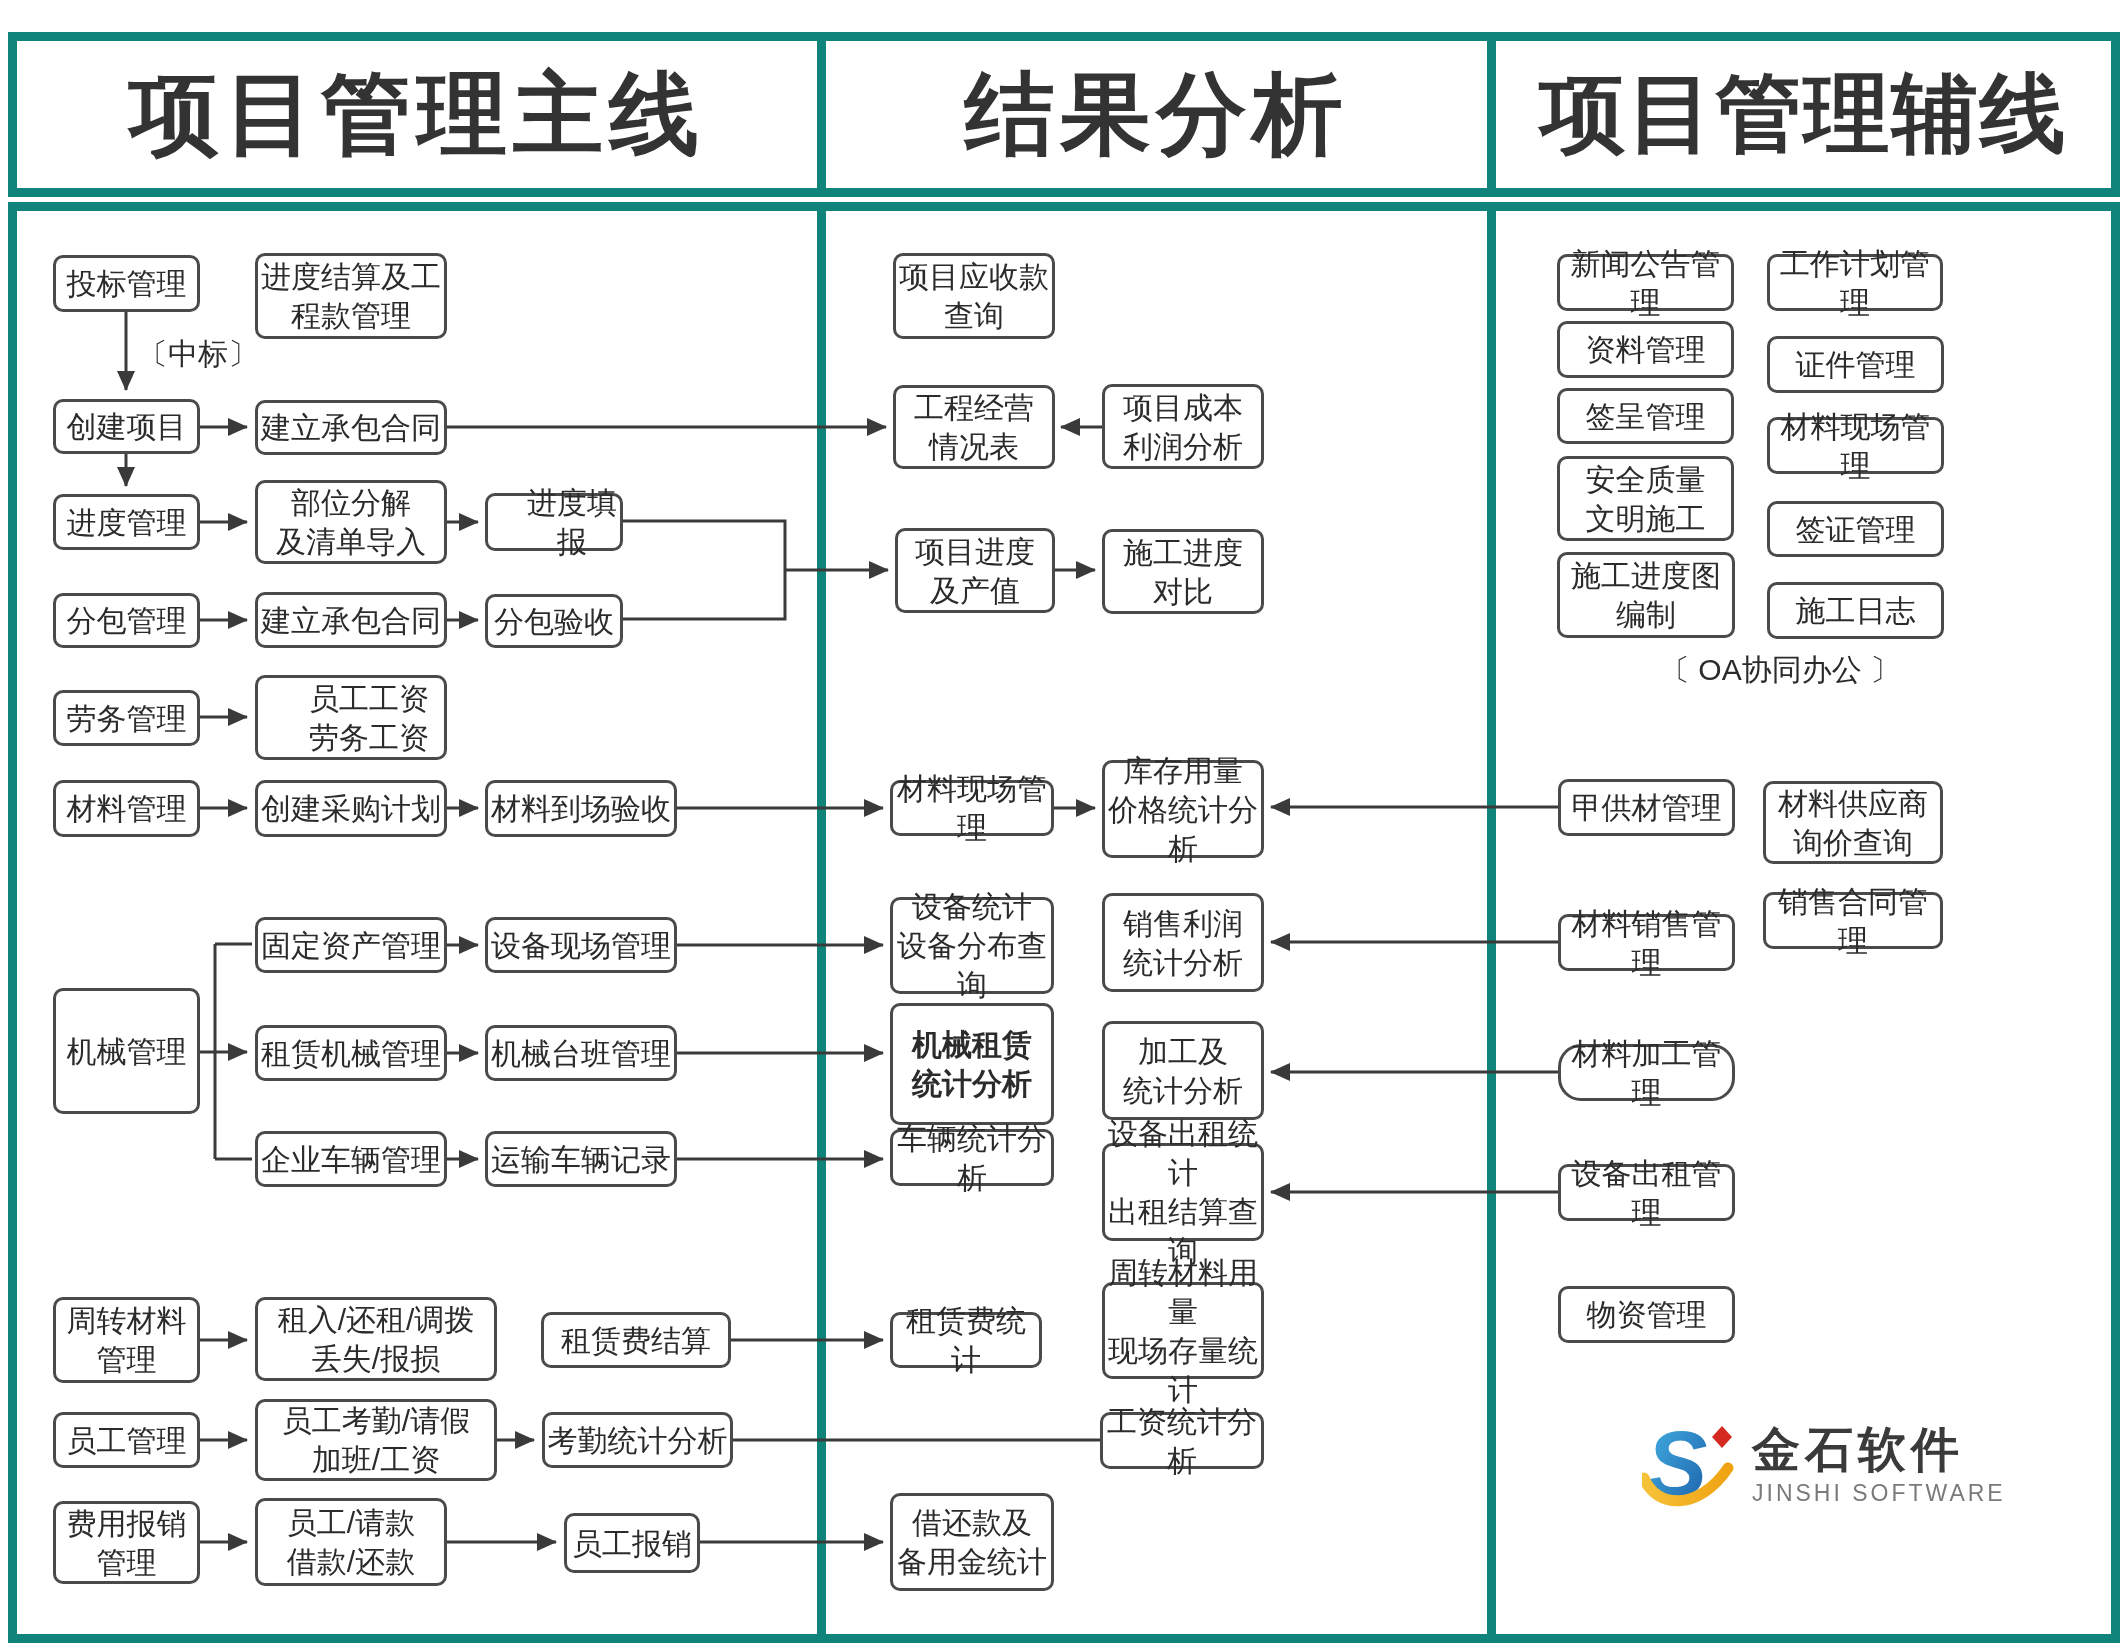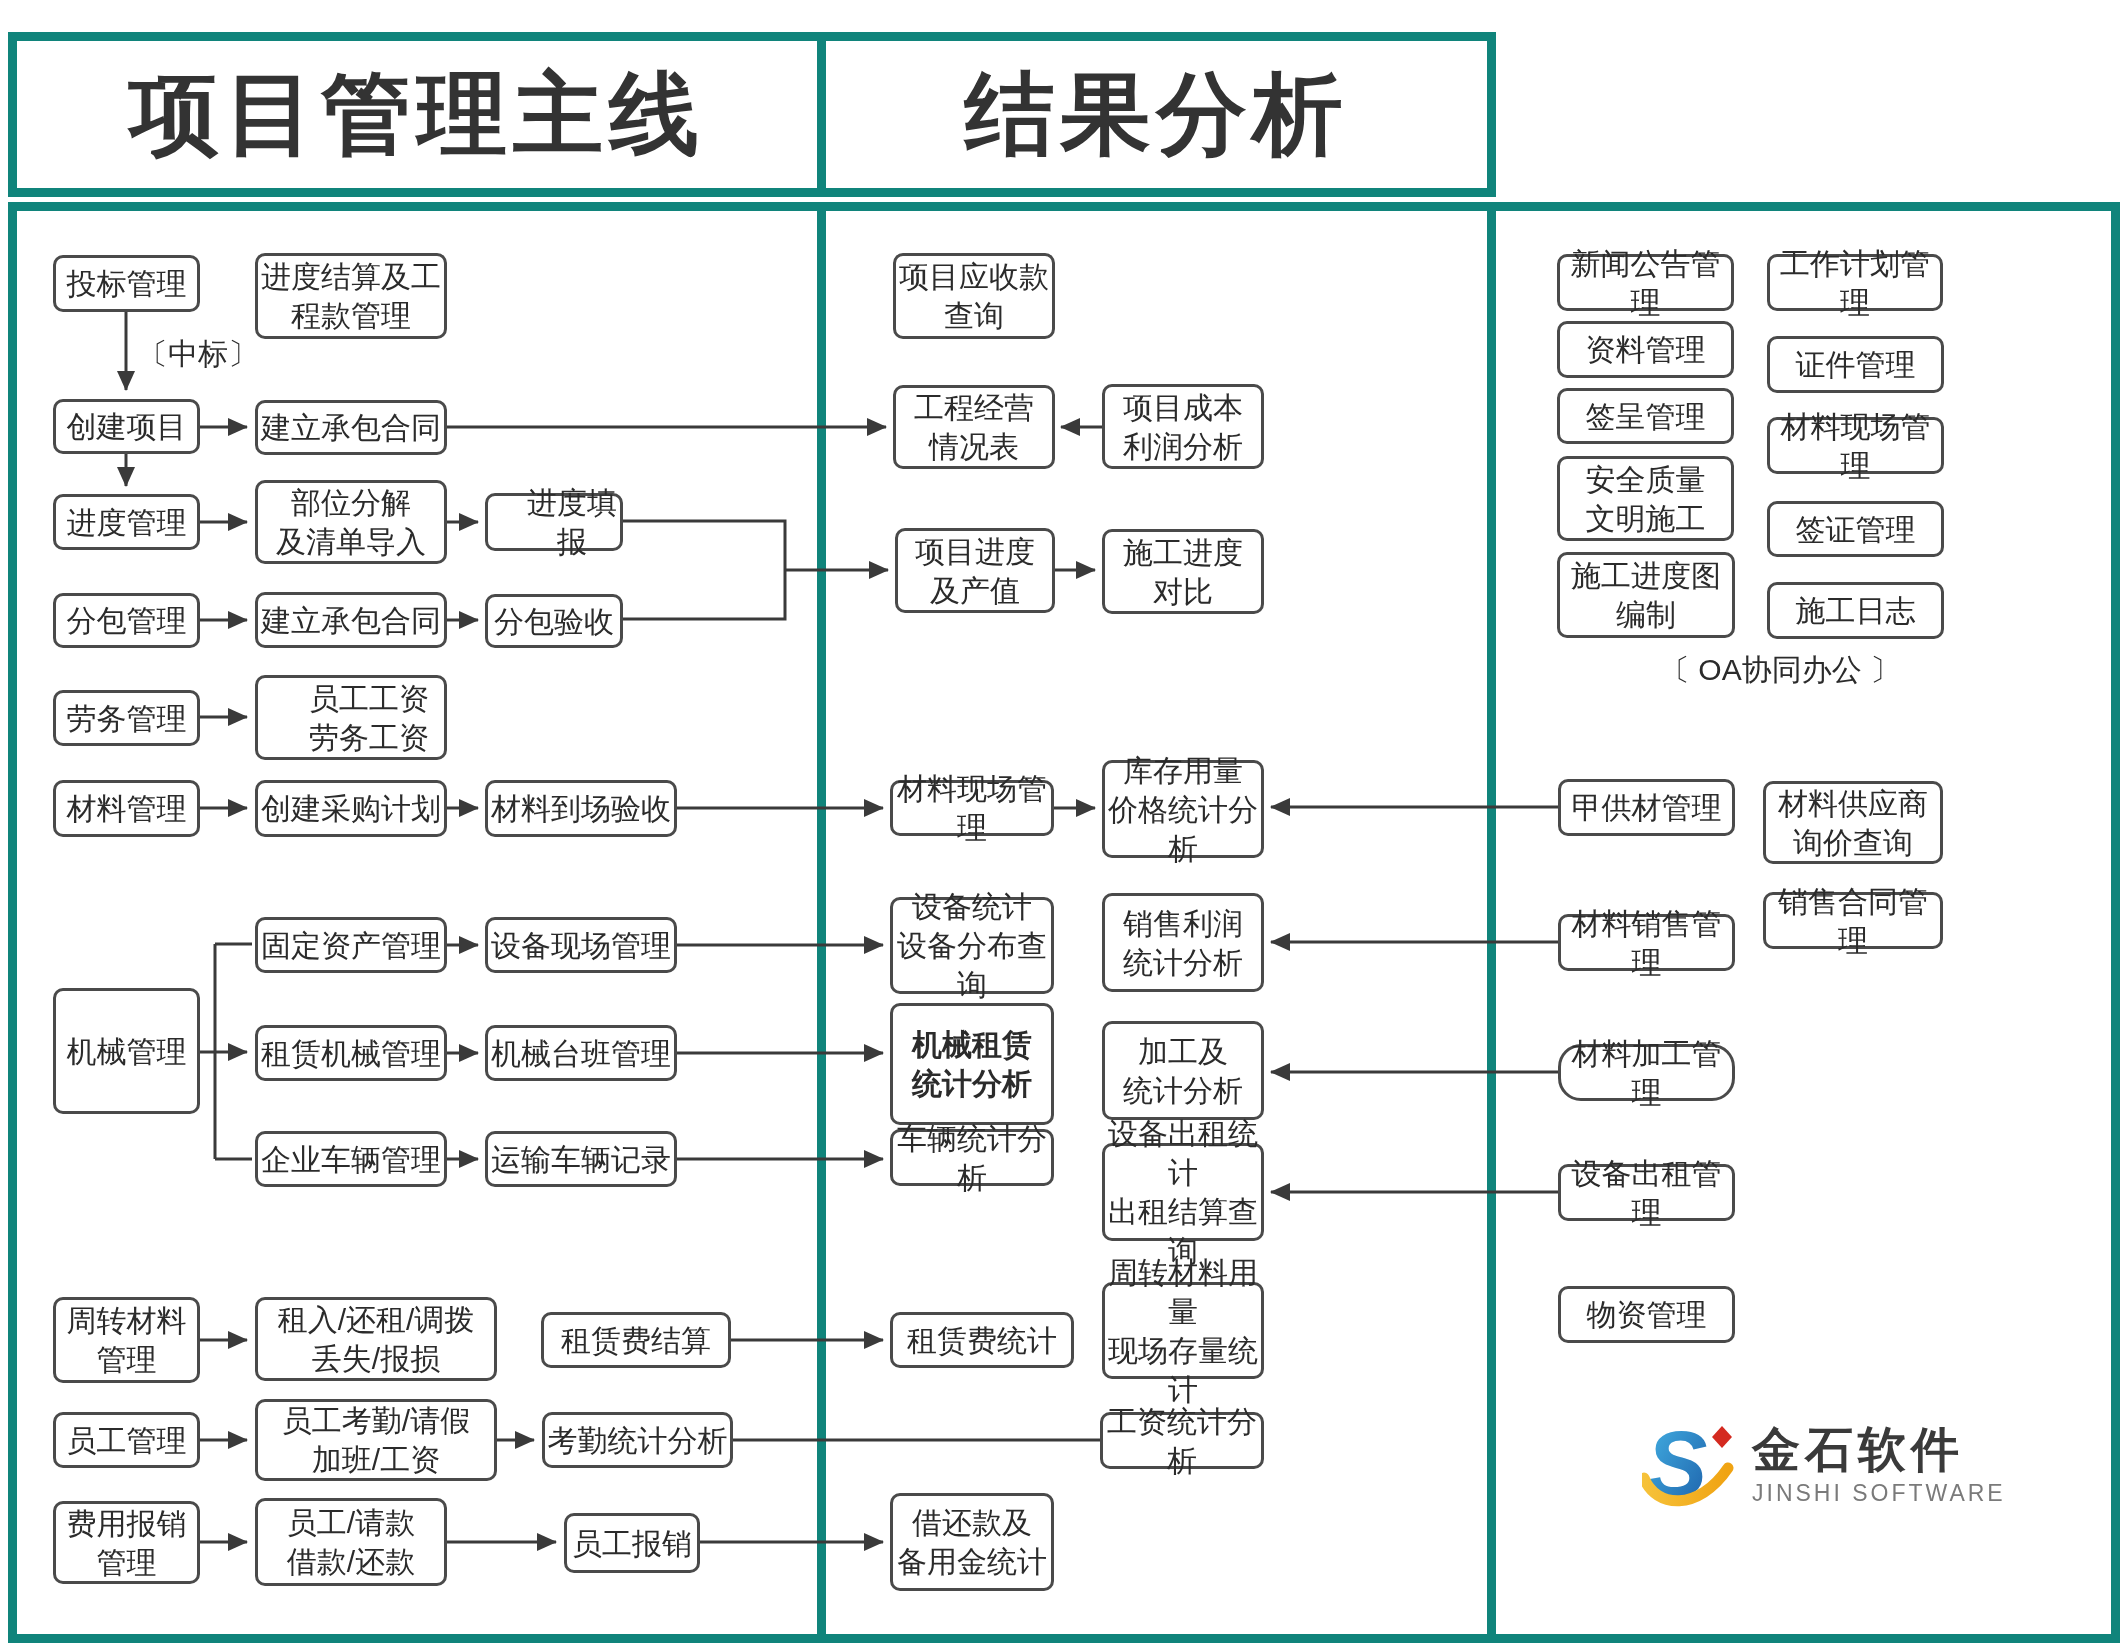--- a/index.html
+++ b/index.html
@@ -21,20 +21,23 @@
 </head>
 <body>
 
 <div class="stage">
 
   <div class="panel" style="left:8px;top:32px;width:818px;height:165px;">
     <div class="panel-title">项目管理主线</div>
   </div>
   <div class="panel" style="left:817px;top:32px;width:679px;height:165px;">
     <div class="panel-title">结果分析</div>
+  </div>
+  <div class="panel" style="left:1487px;top:32px;width:633px;height:165px;">
+    <div class="panel-title" style="font-size:86px;letter-spacing:2px;">项目管理辅线</div>
   </div>
 
   <div class="panel" style="left:8px;top:202px;width:818px;height:1441px;"></div>
   <div class="panel" style="left:817px;top:202px;width:679px;height:1441px;"></div>
   <div class="panel" style="left:1487px;top:202px;width:633px;height:1441px;"></div>
 
   <svg id="wires" width="2128" height="1651">
     <defs>
       <marker id="arr" markerUnits="userSpaceOnUse" markerWidth="22" markerHeight="18" refX="19" refY="9" orient="auto">
         <path d="M0,0 L20,9 L0,18 Z" fill="#3a3a3a"></path>
@@ -139,21 +142,21 @@
 价格统计分析</div>
   <div class="node" style="left:1102px;top:893px;width:162px;height:99px;">销售利润
 统计分析</div>
   <div class="node" style="left:890px;top:1003px;width:164px;height:122px;font-weight:bold;">机械租赁
 统计分析</div>
   <div class="node" style="left:1102px;top:1021px;width:162px;height:99px;">加工及
 统计分析</div>
   <div class="node" style="left:890px;top:1129px;width:164px;height:57px;">车辆统计分析</div>
   <div class="node" style="left:1102px;top:1143px;width:162px;height:98px;">设备出租统计
 出租结算查询</div>
-  <div class="node" style="left:890px;top:1312px;width:184px;height:56px;">租赁费统计</div>
+  <div class="node" style="left:890px;top:1312px;width:152px;height:56px;">租赁费统计</div>
   <div class="node" style="left:1102px;top:1282px;width:162px;height:97px;">周转材料用量
 现场存量统计</div>
   <div class="node" style="left:1100px;top:1412px;width:164px;height:57px;">工资统计分析</div>
   <div class="node" style="left:890px;top:1493px;width:164px;height:98px;">借还款及
 备用金统计</div>
 
   <div class="node" style="left:1557px;top:254px;width:177px;height:57px;">新闻公告管理</div>
   <div class="node" style="left:1767px;top:254px;width:176px;height:57px;">工作计划管理</div>
   <div class="node" style="left:1557px;top:321px;width:177px;height:57px;">资料管理</div>
   <div class="node" style="left:1767px;top:336px;width:177px;height:57px;">证件管理</div>

